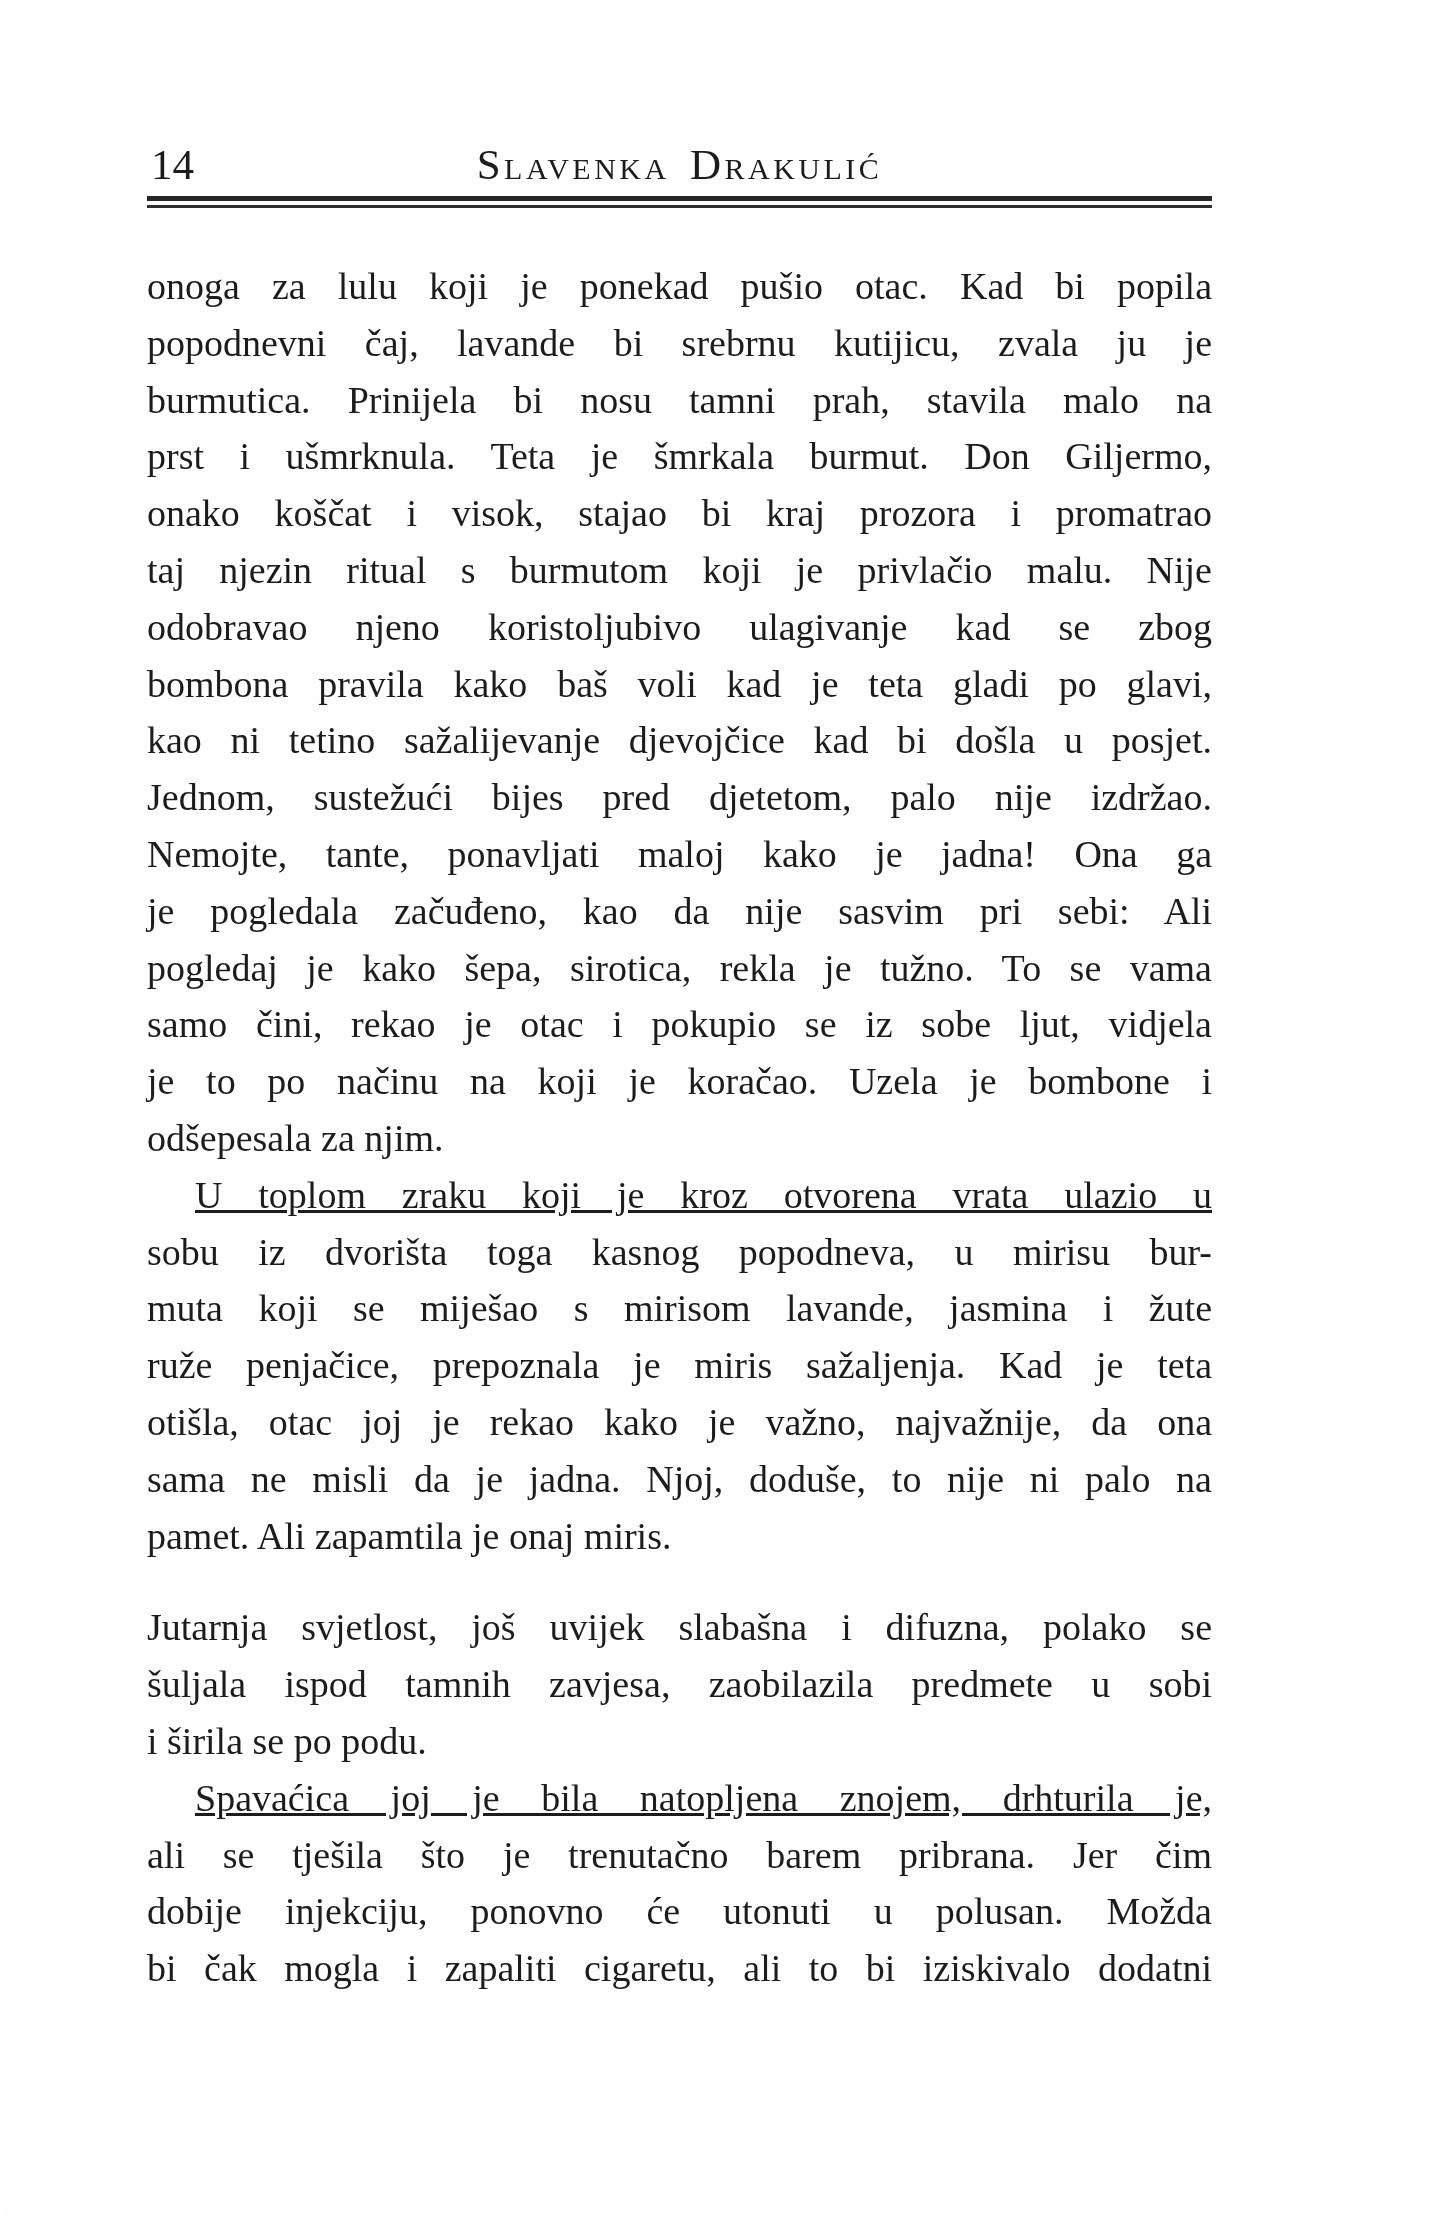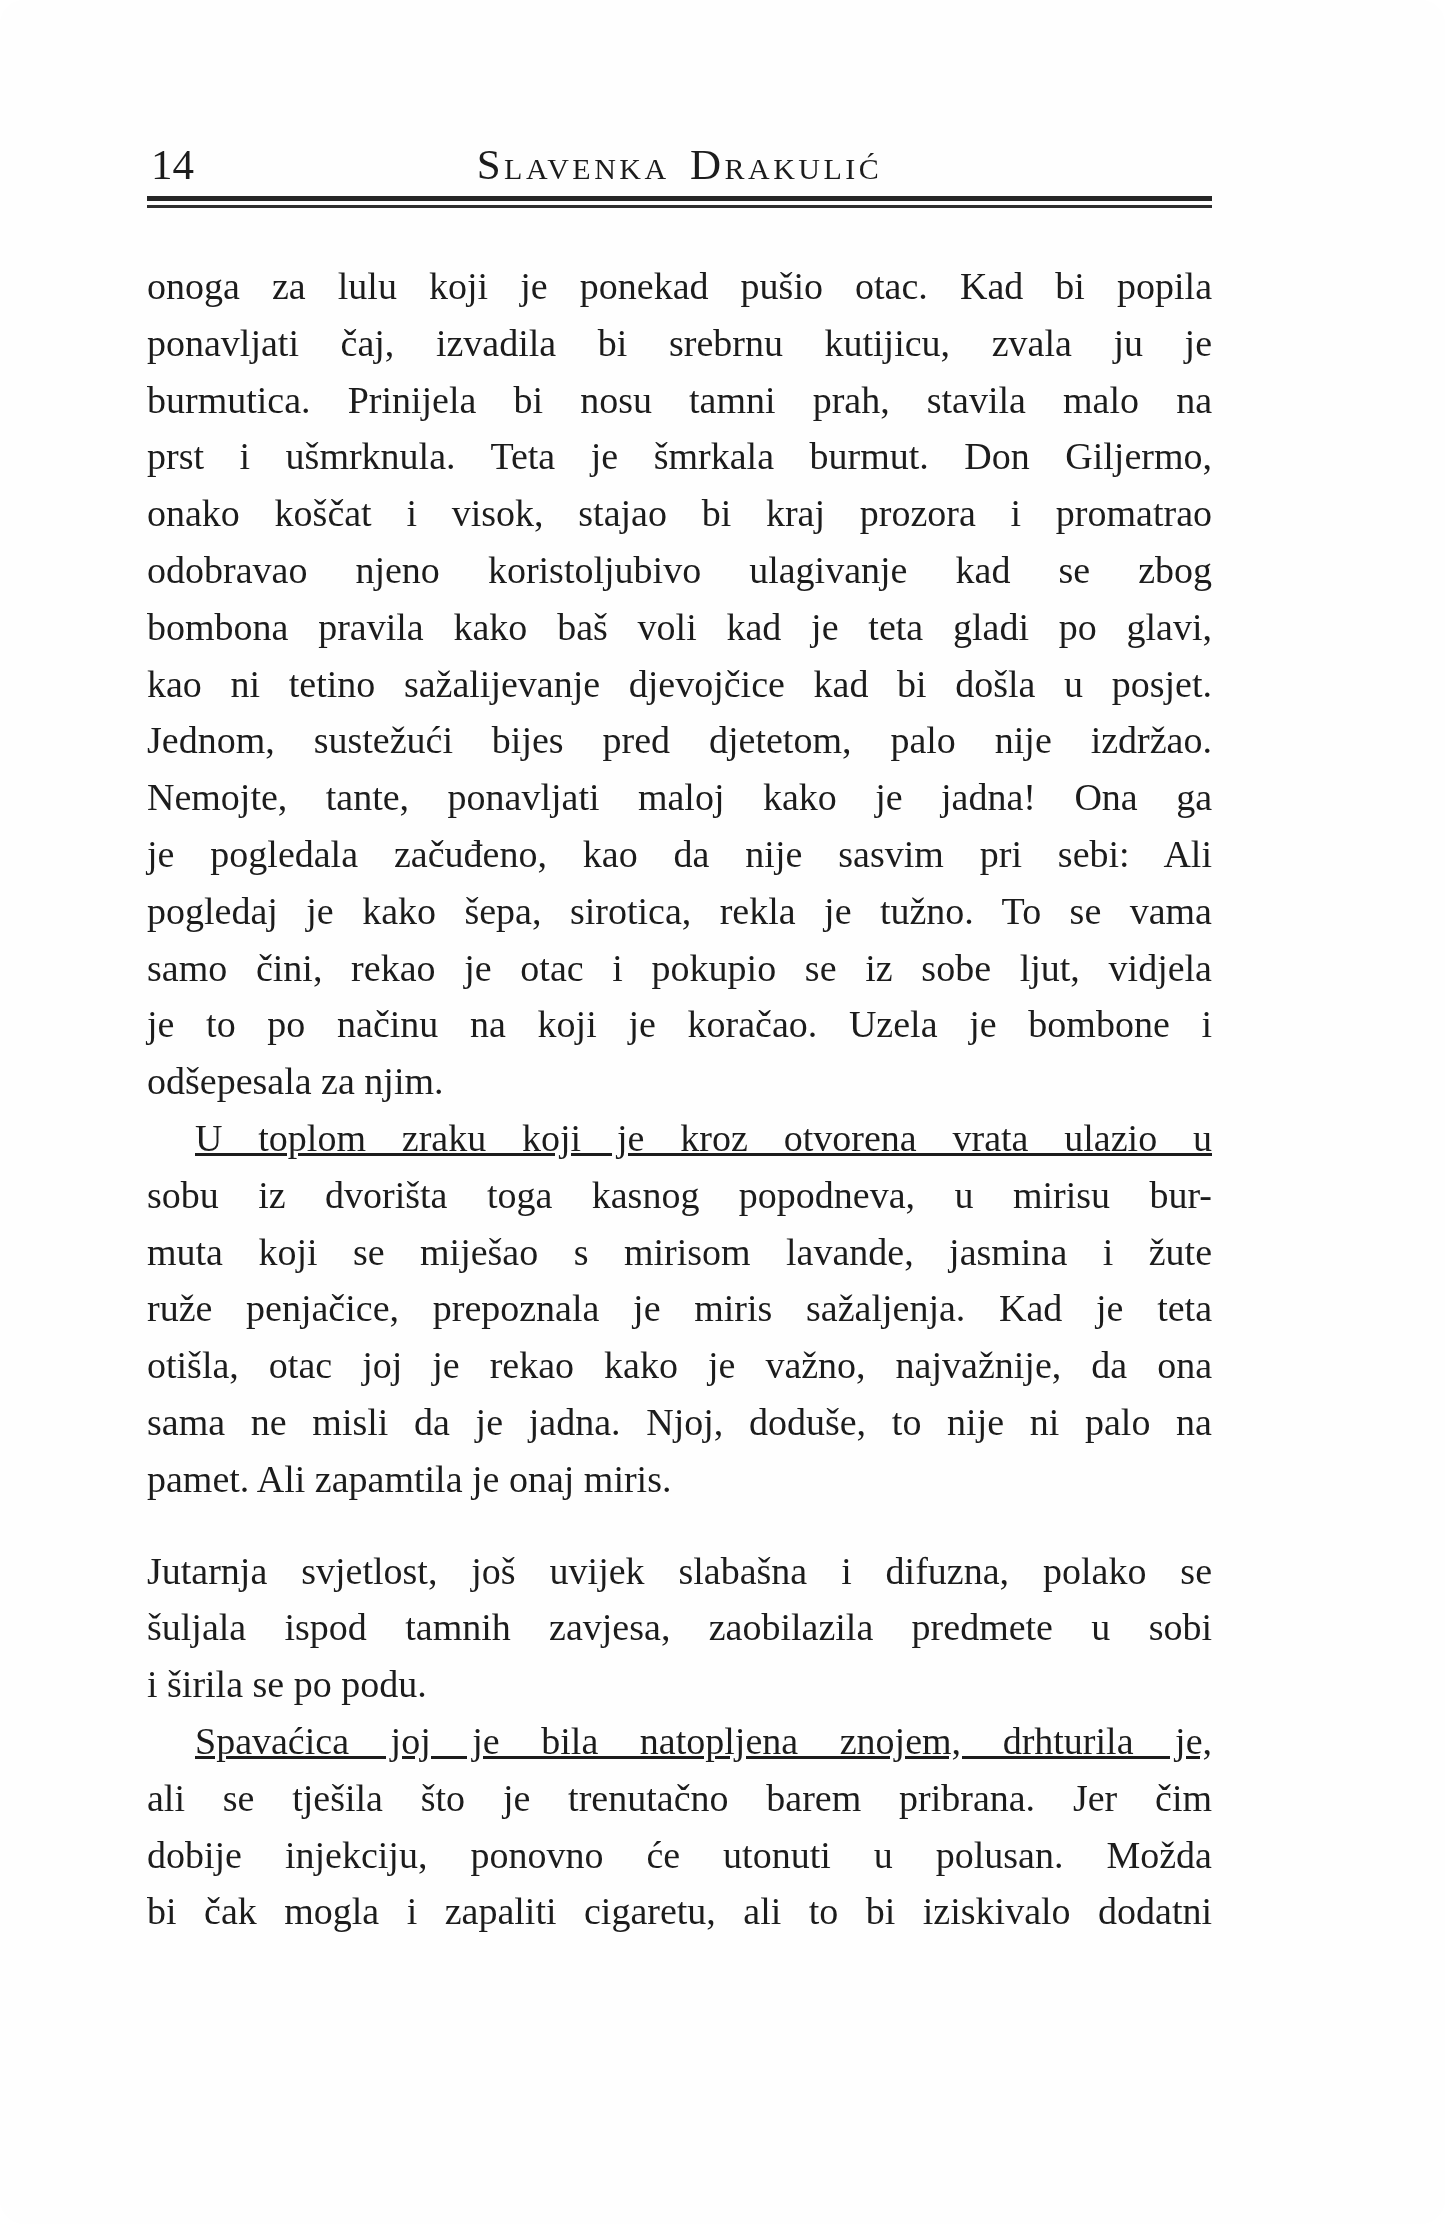--- a/index.html
+++ b/index.html
@@ -84,24 +84,25 @@
 
   <div class="header-rule">
     <div class="rule-thick"></div>
     <div class="rule-gap"></div>
     <div class="rule-thin"></div>
   </div>
 
   <div class="body-text">
       <div class="para">
         <div class="line">onoga za lulu koji je ponekad pušio otac. Kad bi popila</div>
-        <div class="line">ponavljati čaj, izvadila bi srebrnu kutijicu, zvala ju je</div>
+        <div class="line">popodnevni čaj, lavande bi srebrnu kutijicu, zvala ju je</div>
         <div class="line">burmutica. Prinijela bi nosu tamni prah, stavila malo na</div>
         <div class="line">prst i ušmrknula. Teta je šmrkala burmut. Don Giljermo,</div>
         <div class="line">onako koščat i visok, stajao bi kraj prozora i promatrao</div>
+        <div class="line">taj njezin ritual s burmutom koji je privlačio malu. Nije</div>
         <div class="line">odobravao njeno koristoljubivo ulagivanje kad se zbog</div>
         <div class="line">bombona pravila kako baš voli kad je teta gladi po glavi,</div>
         <div class="line">kao ni tetino sažalijevanje djevojčice kad bi došla u posjet.</div>
         <div class="line">Jednom, sustežući bijes pred djetetom, palo nije izdržao.</div>
         <div class="line">Nemojte, tante, ponavljati maloj kako je jadna! Ona ga</div>
         <div class="line">je pogledala začuđeno, kao da nije sasvim pri sebi: Ali</div>
         <div class="line">pogledaj je kako šepa, sirotica, rekla je tužno. To se vama</div>
         <div class="line">samo čini, rekao je otac i pokupio se iz sobe ljut, vidjela</div>
         <div class="line">je to po načinu na koji je koračao. Uzela je bombone i</div>
         <div class="line endpara">odšepesala za njim.</div>

